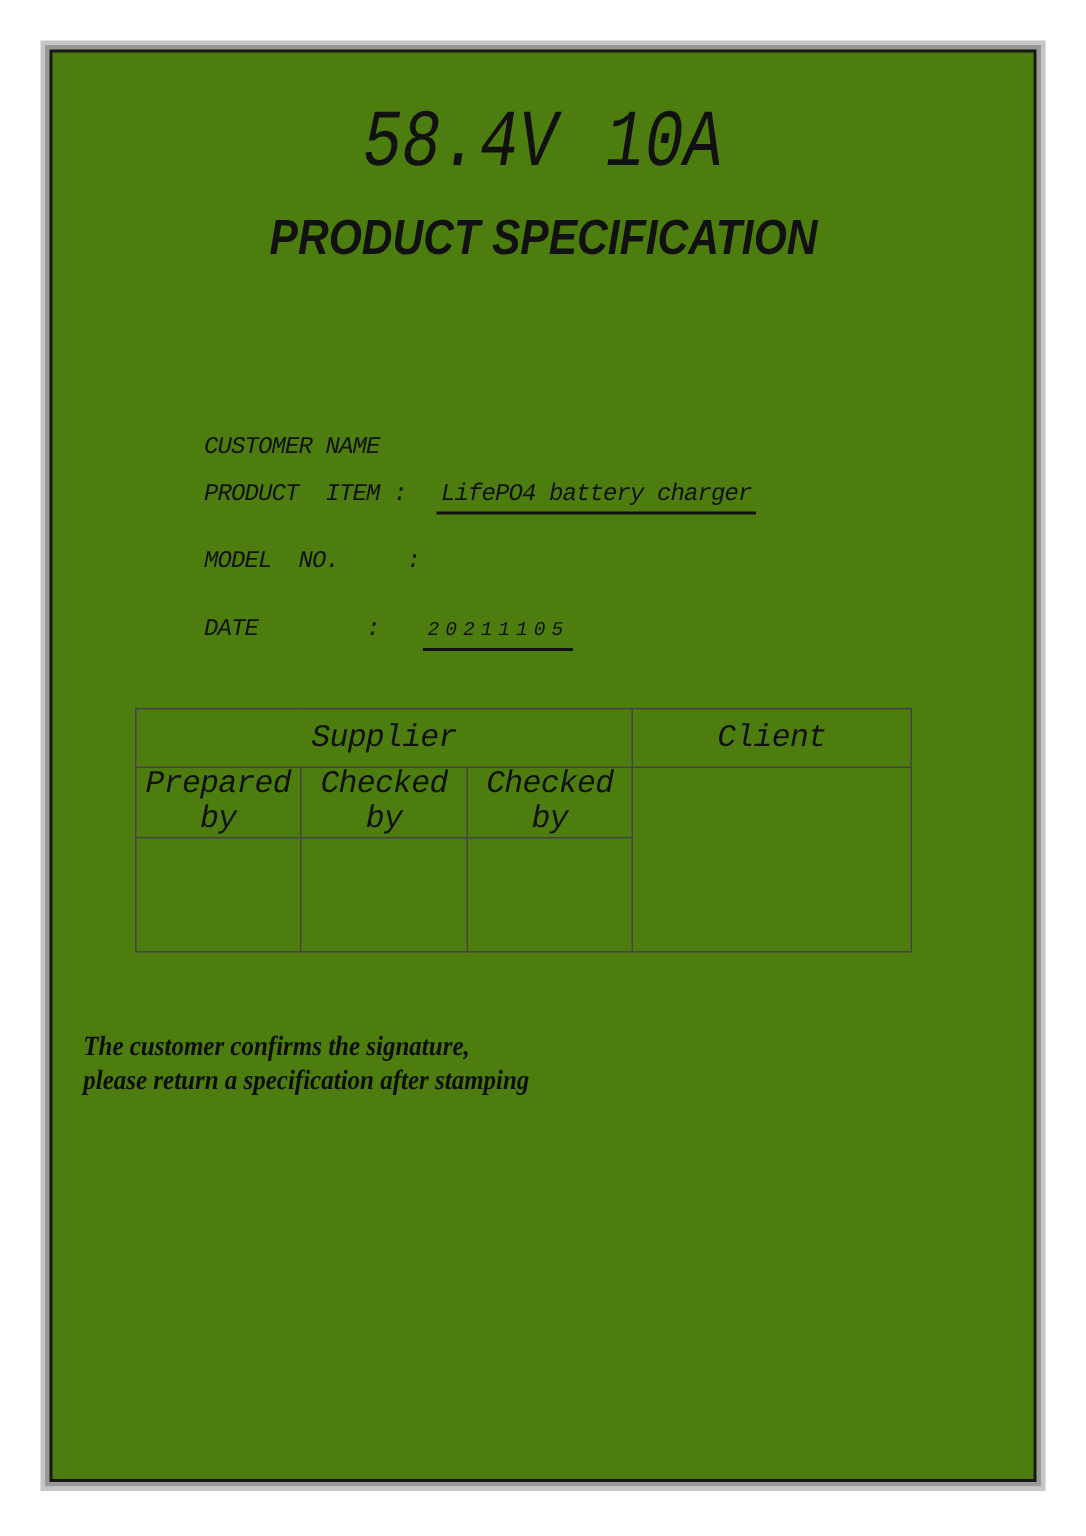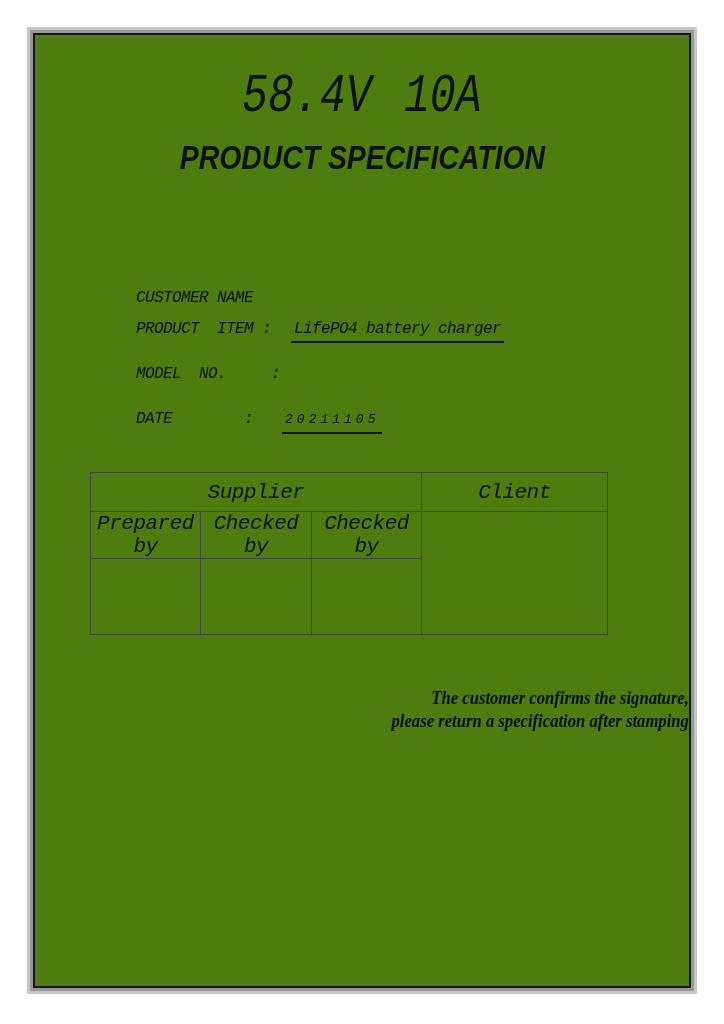--- a/index.html
+++ b/index.html
@@ -80,22 +80,22 @@
     border:1px solid #444444;
     text-align:center;
     padding:0;
     overflow:hidden;
   }
   .approval .r-header td{ height:38px; }
   .approval .r-roles  td{ height:36px; }
   .approval .r-sign   td{ height:75px; }
   .approval td.client-cell{ vertical-align:top; }
   .footer-note{
-    position:absolute; left:16px; top:652px; width:100%;
-    text-align:right;
+    position:absolute; left:4px; top:652px; width:100%;
+    text-align:left;
     font-family:"Liberation Serif","DejaVu Serif",serif;
     font-weight:700; font-size:18.5px; line-height:23px;
     color:#0d0d0d;
   }
   .footer-note .squeeze{
     display:inline-block; transform:scaleX(0.90); transform-origin:center top;
   }
 </style>
 </head>
 <body>

